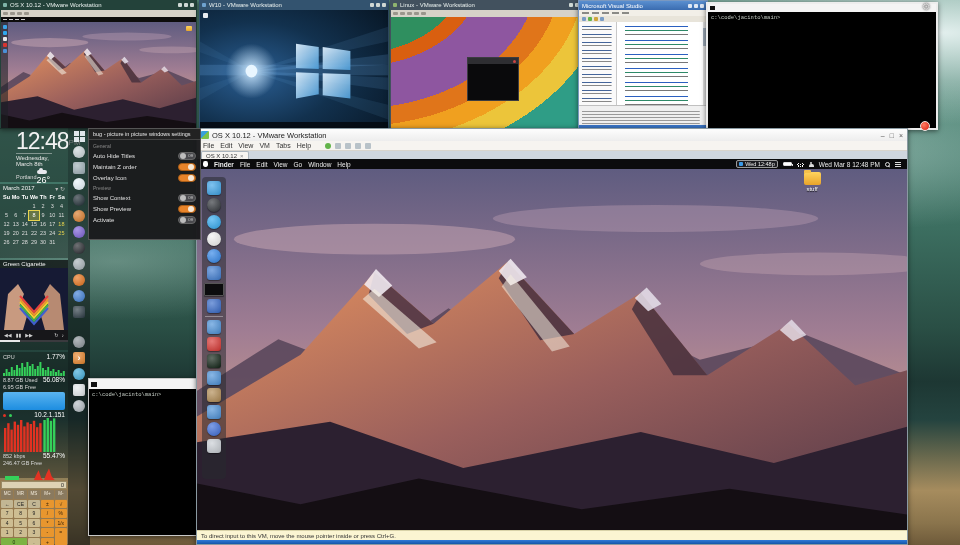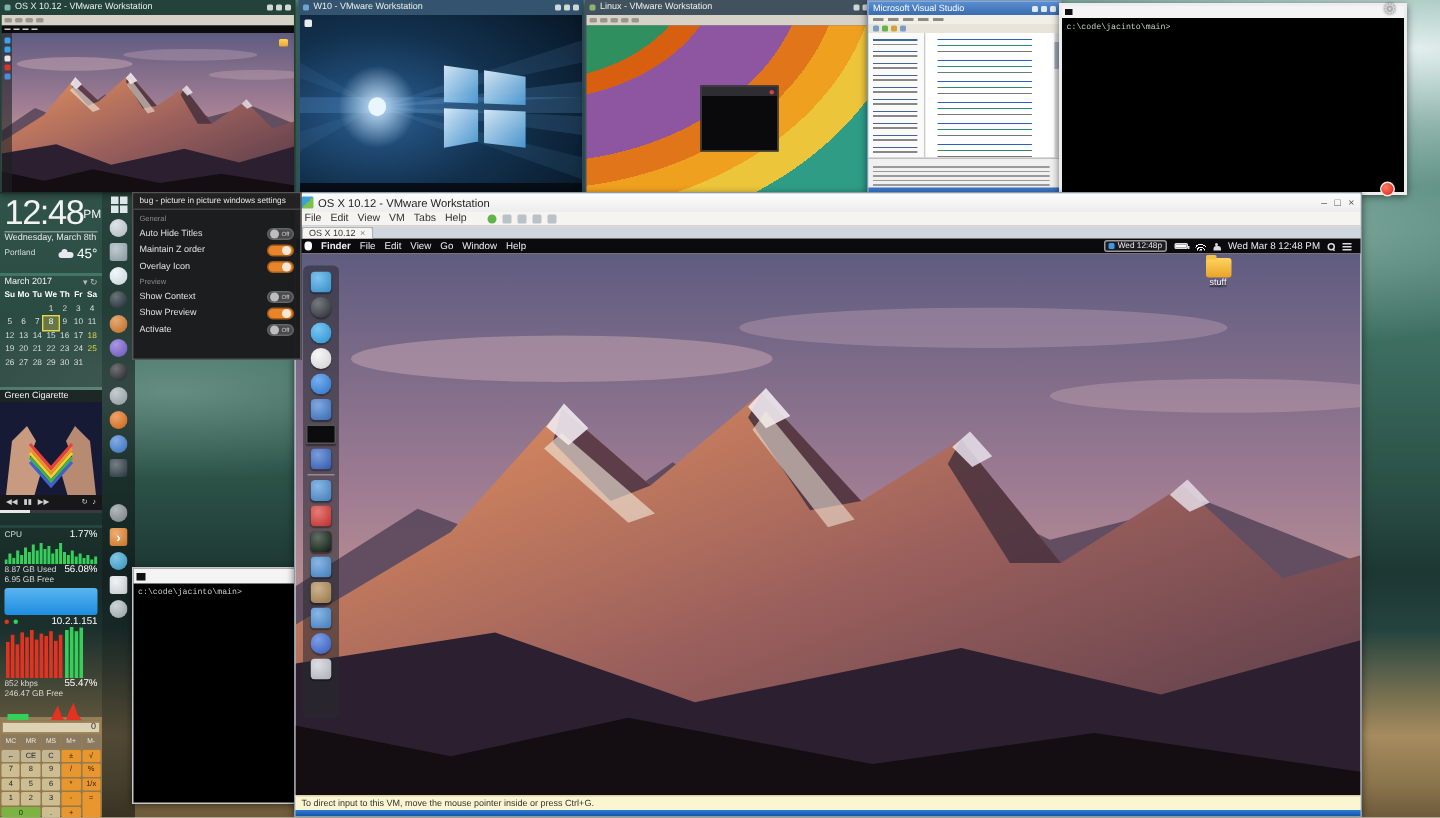--- a/index.html
+++ b/index.html
@@ -56,21 +56,21 @@
 
 #tr-term{left:706px;top:2px;width:232px;height:128px;background:#000;border:2px solid #ededed}
 .term-title{height:8px;background:#f4f4f4;display:flex;align-items:center;padding:0 2px}
 .term-title i{width:5px;height:4px;background:#111}
 .term-body{padding:2px 3px;color:#c4ccc4;font-family:"Liberation Mono","DejaVu Sans Mono",monospace;font-size:5.5px}
 #gear{left:922px;top:1px;color:#d8d8d8;font-size:10px;z-index:8;text-shadow:0 0 2px #333}
 #reddot{left:920px;top:121px;width:10px;height:10px;border-radius:50%;z-index:8;background:radial-gradient(circle at 35% 35%,#ff7a60,#d81f10);border:1px solid #f4e8e4}
 
 #sidebar{left:0;top:128px;width:68px;height:417px;z-index:2}
 .widget{position:absolute;left:0;width:68px;background:rgba(16,24,22,.42);color:#f2f2f2}
-#w-clock{top:0;height:54px;padding:1px 3px}
+#w-clock{top:0;height:54px;padding:1px 16px}
 #clock-time{font-size:23px;font-weight:400;letter-spacing:-1px;line-height:24px}
 #clock-ampm{font-size:8px;vertical-align:4px}
 #clock-date{font-size:6px;color:#e8e8e8;border-top:1px solid rgba(255,255,255,.4);padding-top:1px}
 #clock-loc{font-size:5.5px;color:#d8d8d8;display:flex;justify-content:space-between;align-items:center;margin-top:2px}
 #temp{font-size:9px;color:#fff}
 .cloud{width:10px;height:4px;background:#e8e8ee;border-radius:3px;position:relative;display:inline-block;margin-right:2px}
 .cloud:before{content:"";position:absolute;left:2px;top:-2px;width:4px;height:4px;border-radius:50%;background:#e8e8ee}
 #w-cal{top:56px;height:74px;padding:1px 2px}
 #cal-head{display:flex;justify-content:space-between;font-size:6px;padding:0 1px 1px}
 #cal-head .ic{color:#bbb;font-size:6px}
@@ -373,21 +373,21 @@
 </div>
 <div class="abs" id="gear">⚙</div>
 <div class="abs" id="reddot"></div>
 
 <div class="abs" id="sidebar">
   <div class="widget" id="w-clock">
     <div><span id="clock-time">12:48</span><span id="clock-ampm">PM</span></div>
     <div id="clock-date">Wednesday, March 8th</div>
     <div id="clock-loc">
       <span>Portland</span>
-      <span><span class="cloud"></span><span id="temp">45°</span></span>
+      <span><span class="cloud"></span><span id="temp">26°</span></span>
     </div>
   </div>
   <div class="widget" id="w-cal">
     <div id="cal-head">
       <span>March 2017</span>
       <span class="ic">▾ ↻</span>
     </div>
     <div id="cal-grid">
         <div class="cal-c cal-h">Su</div>
         <div class="cal-c cal-h">Mo</div>

